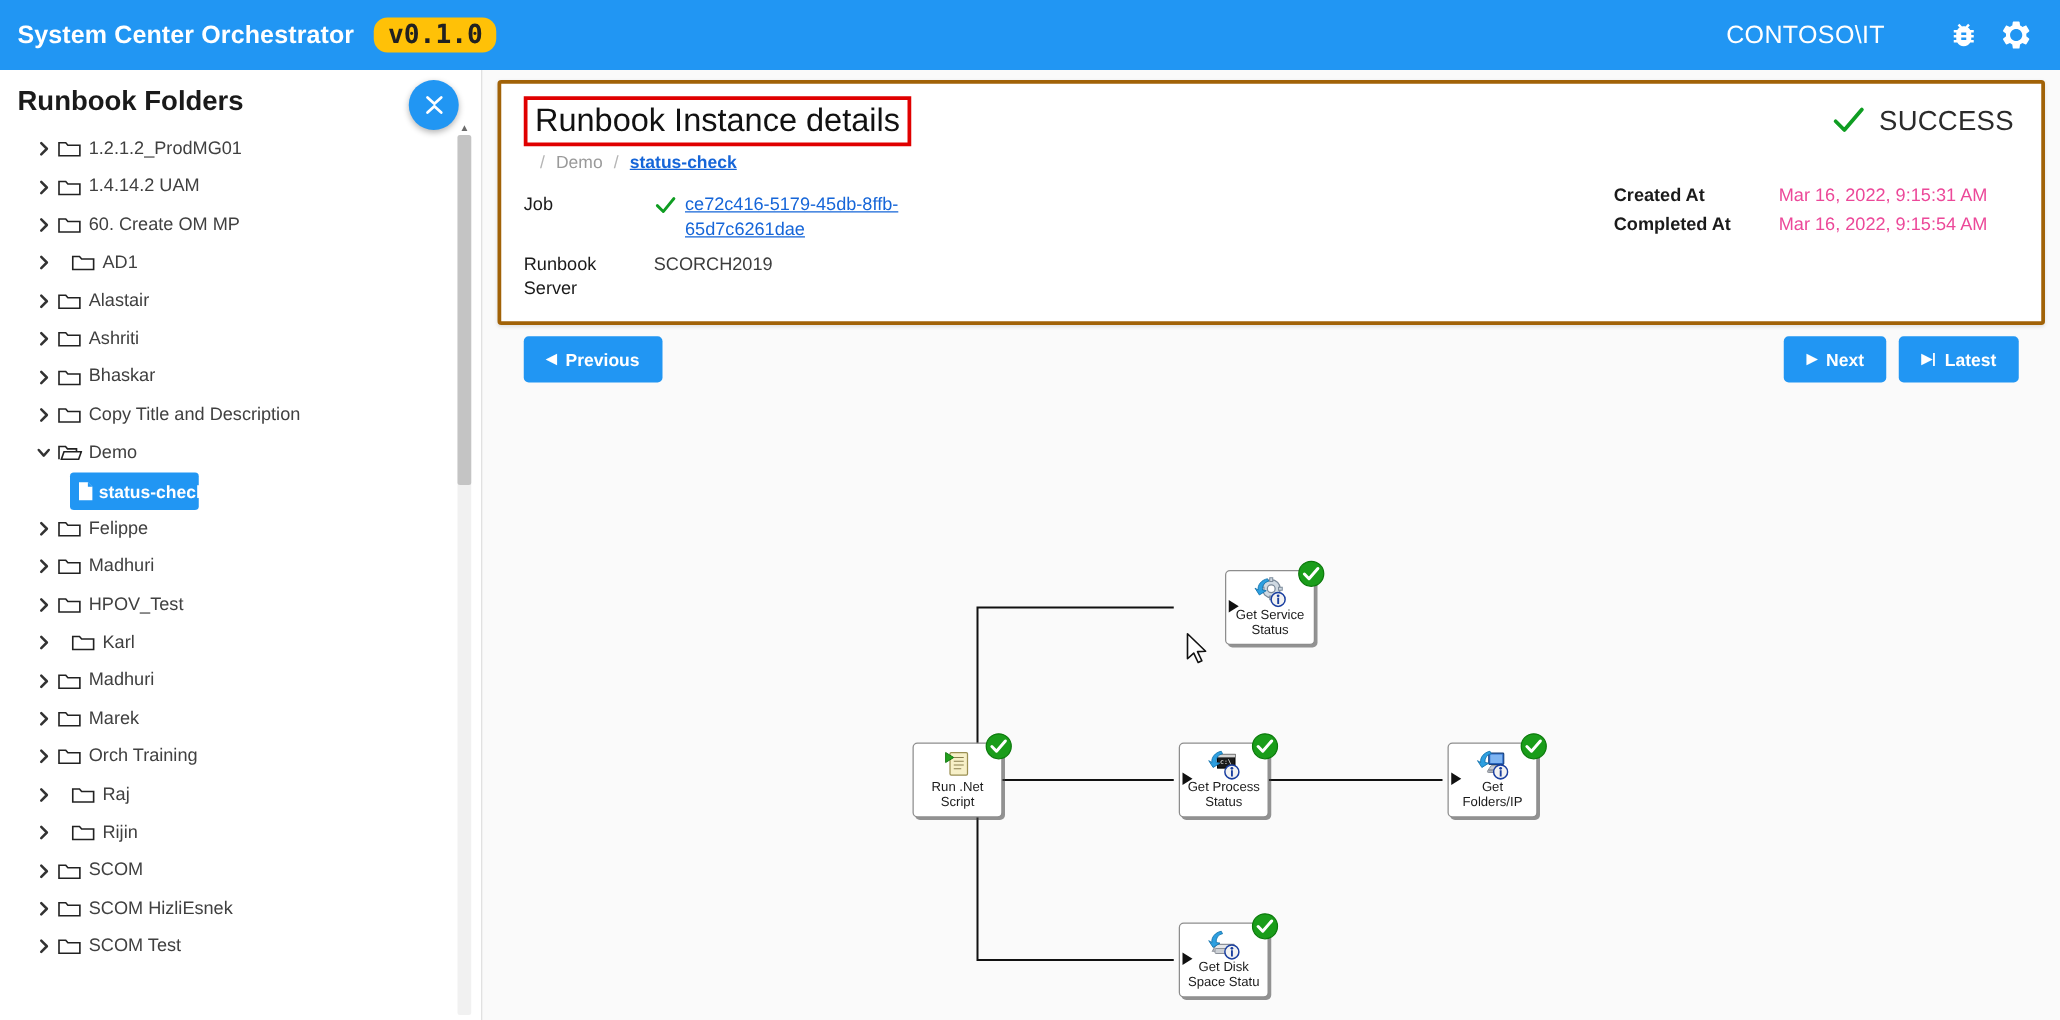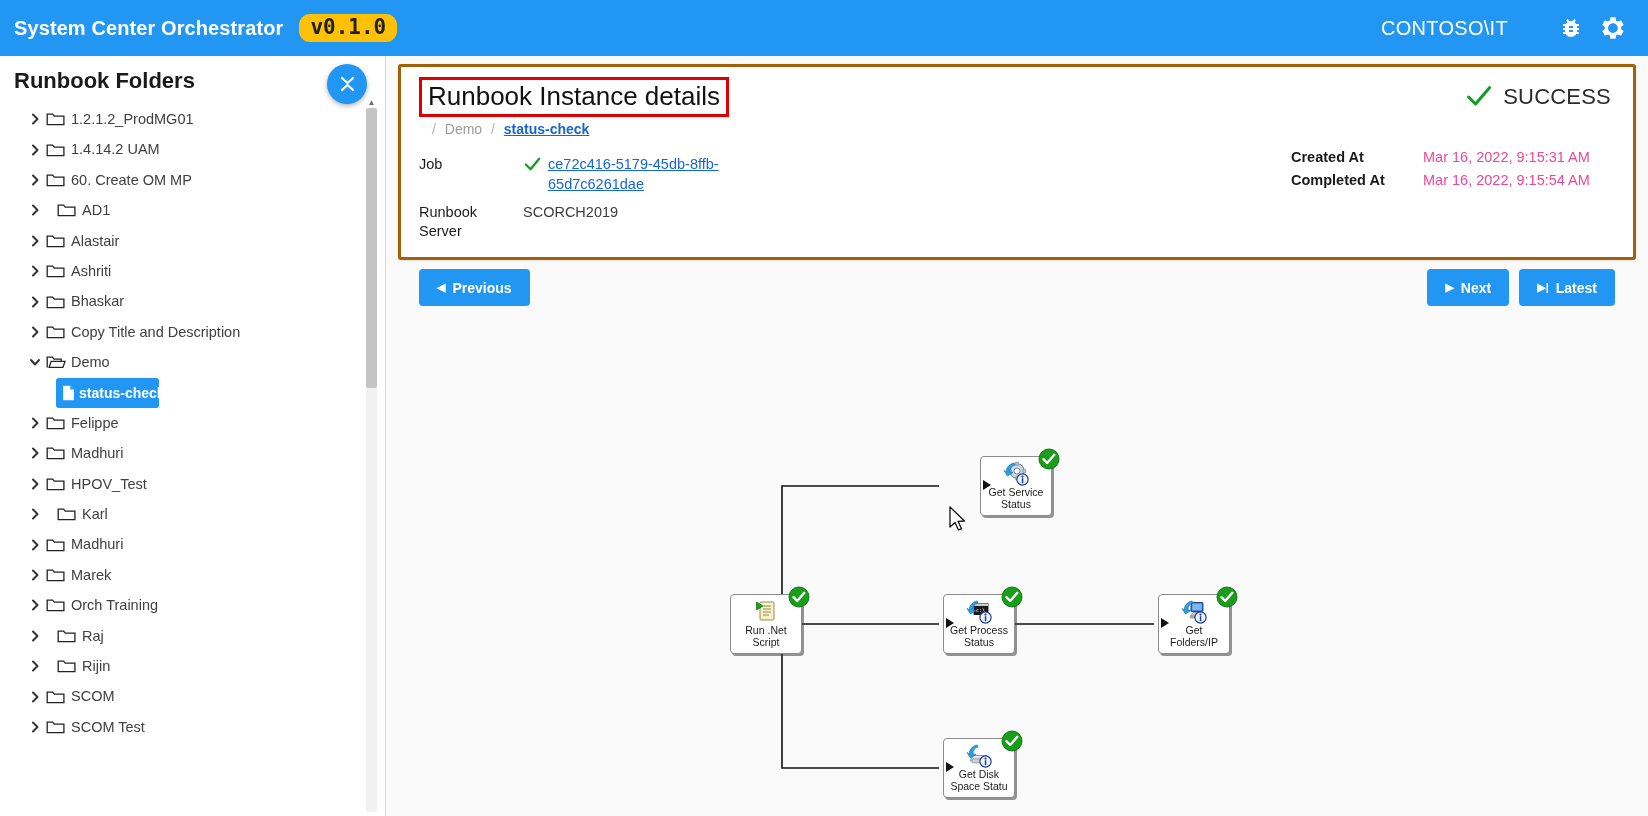--- a/index.html
+++ b/index.html
@@ -530,20 +530,33 @@
           <svg width="14" height="14" viewBox="0 0 14 14" fill="none" stroke="#333" stroke-width="2" stroke-linecap="round" stroke-linejoin="round">
             <polyline points="5,2.5 9.5,7 5,11.5"></polyline>
           </svg>
         </span>
         <span class="folder-icon">
           <svg width="20" height="16" viewBox="0 0 20 16" fill="none" stroke="#222" stroke-width="1.3">
             <path d="M1.2 13.6V3.2h5.4l1.7 2h9.6v8.4z"></path>
           </svg>
         </span>
         <span class="tree-label">SCOM</span>
+      </div>
+      <div class="tree-row">
+        <span class="caret">
+          <svg width="14" height="14" viewBox="0 0 14 14" fill="none" stroke="#333" stroke-width="2" stroke-linecap="round" stroke-linejoin="round">
+            <polyline points="5,2.5 9.5,7 5,11.5"></polyline>
+          </svg>
+        </span>
+        <span class="folder-icon">
+          <svg width="20" height="16" viewBox="0 0 20 16" fill="none" stroke="#222" stroke-width="1.3">
+            <path d="M1.2 13.6V3.2h5.4l1.7 2h9.6v8.4z"></path>
+          </svg>
+        </span>
+        <span class="tree-label">SCOM HizliEsnek</span>
       </div>
       <div class="tree-row">
         <span class="caret">
           <svg width="14" height="14" viewBox="0 0 14 14" fill="none" stroke="#333" stroke-width="2" stroke-linecap="round" stroke-linejoin="round">
             <polyline points="5,2.5 9.5,7 5,11.5"></polyline>
           </svg>
         </span>
         <span class="folder-icon">
           <svg width="20" height="16" viewBox="0 0 20 16" fill="none" stroke="#222" stroke-width="1.3">
             <path d="M1.2 13.6V3.2h5.4l1.7 2h9.6v8.4z"></path>

